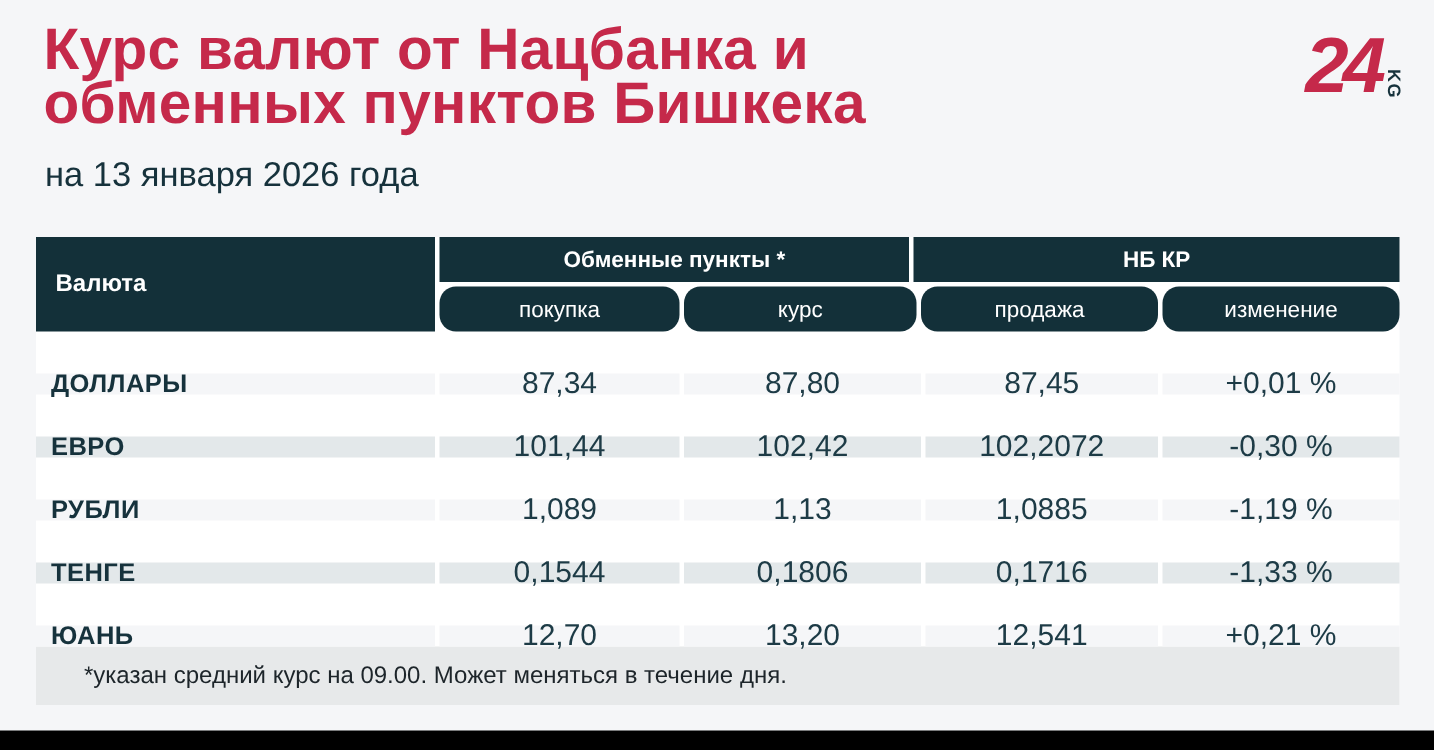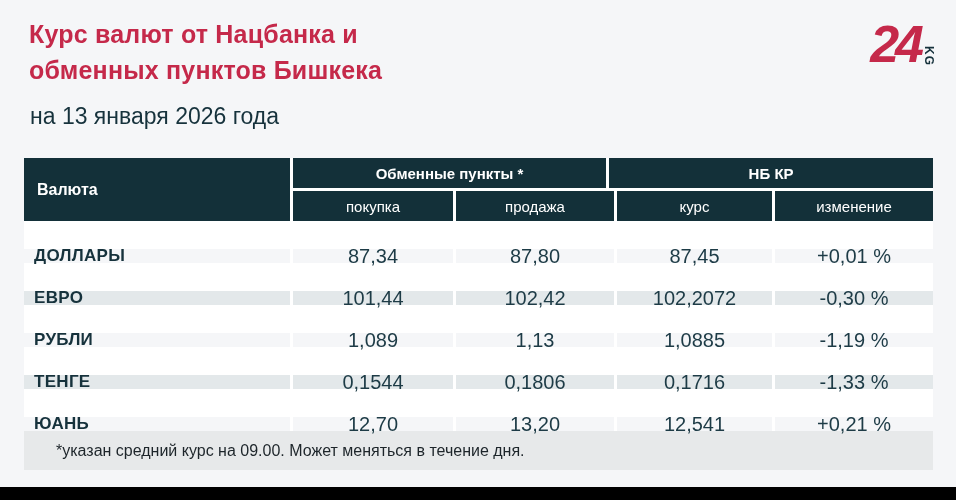--- a/index.html
+++ b/index.html
@@ -8,21 +8,21 @@
     background: #f5f6f8;
     font-family: "Liberation Sans", sans-serif;
     position: relative;
     overflow: hidden;
   }
   .canvas { position: absolute; inset: 0; width: 956px; height: 500px; }
 
   
   .title {
     position: absolute; left: 29px; top: 16px;
-    font-size: 25px; line-height: 36px; font-weight: bold;
+    font-size: 39px; line-height: 36px; font-weight: bold;
     color: #c5294a; letter-spacing: 0.2px;
   }
   .subtitle {
     position: absolute; left: 30px; top: 103px;
     font-size: 23px; color: #16323c; font-weight: normal;
   }
 
   
   .logo {
     position: absolute; right: 20px; top: 20px;
@@ -56,21 +56,21 @@
     background: #133039; color: #ffffff;
     font-size: 15px; font-weight: bold;
     display: flex; align-items: center; justify-content: center;
   }
   .group-exchange { width: 321px; }
   .group-nbkr { width: 332px; }
   .sub-row { display: flex; gap: 3px; height: 30px; }
   .sub-cell {
     background: #133039; color: #ffffff;
     font-size: 15px; font-weight: normal;
-    display: flex; align-items: center; justify-content: center;
+    display: flex; align-items: center; justify-content: center; border-radius: 11px;
   }
   .w-buy { width: 160px; } .w-sell { width: 158px; }
   .w-rate { width: 155px; } .w-change { width: 158px; }
 
   .row { display: flex; gap: 3px; height: 42px; }
   .row .cell { background: #f5f6f8; margin-top: 28px; }
   .row.alt .cell { background: #e3e8ea; }
   .cell-name {
     width: 266px; box-sizing: border-box;
     display: flex; align-items: center; padding-left: 10px;
@@ -115,22 +115,22 @@
 
     <div class="thead">
       <div class="th-currency">Валюта</div>
       <div class="th-right">
         <div class="group-row">
           <div class="group-cell group-exchange">Обменные пункты *</div>
           <div class="group-cell group-nbkr">НБ КР</div>
         </div>
         <div class="sub-row">
           <div class="sub-cell w-buy">покупка</div>
+          <div class="sub-cell w-rate">курс</div>
           <div class="sub-cell w-sell">продажа</div>
-          <div class="sub-cell w-rate">курс</div>
           <div class="sub-cell w-change">изменение</div>
         </div>
       </div>
     </div>
 
     <div class="row">
       <div class="cell cell-name">ДОЛЛАРЫ</div>
       <div class="cell cell-num w-buy">87,34</div>
       <div class="cell cell-num w-sell">87,80</div>
       <div class="cell cell-num w-rate">87,45</div>

